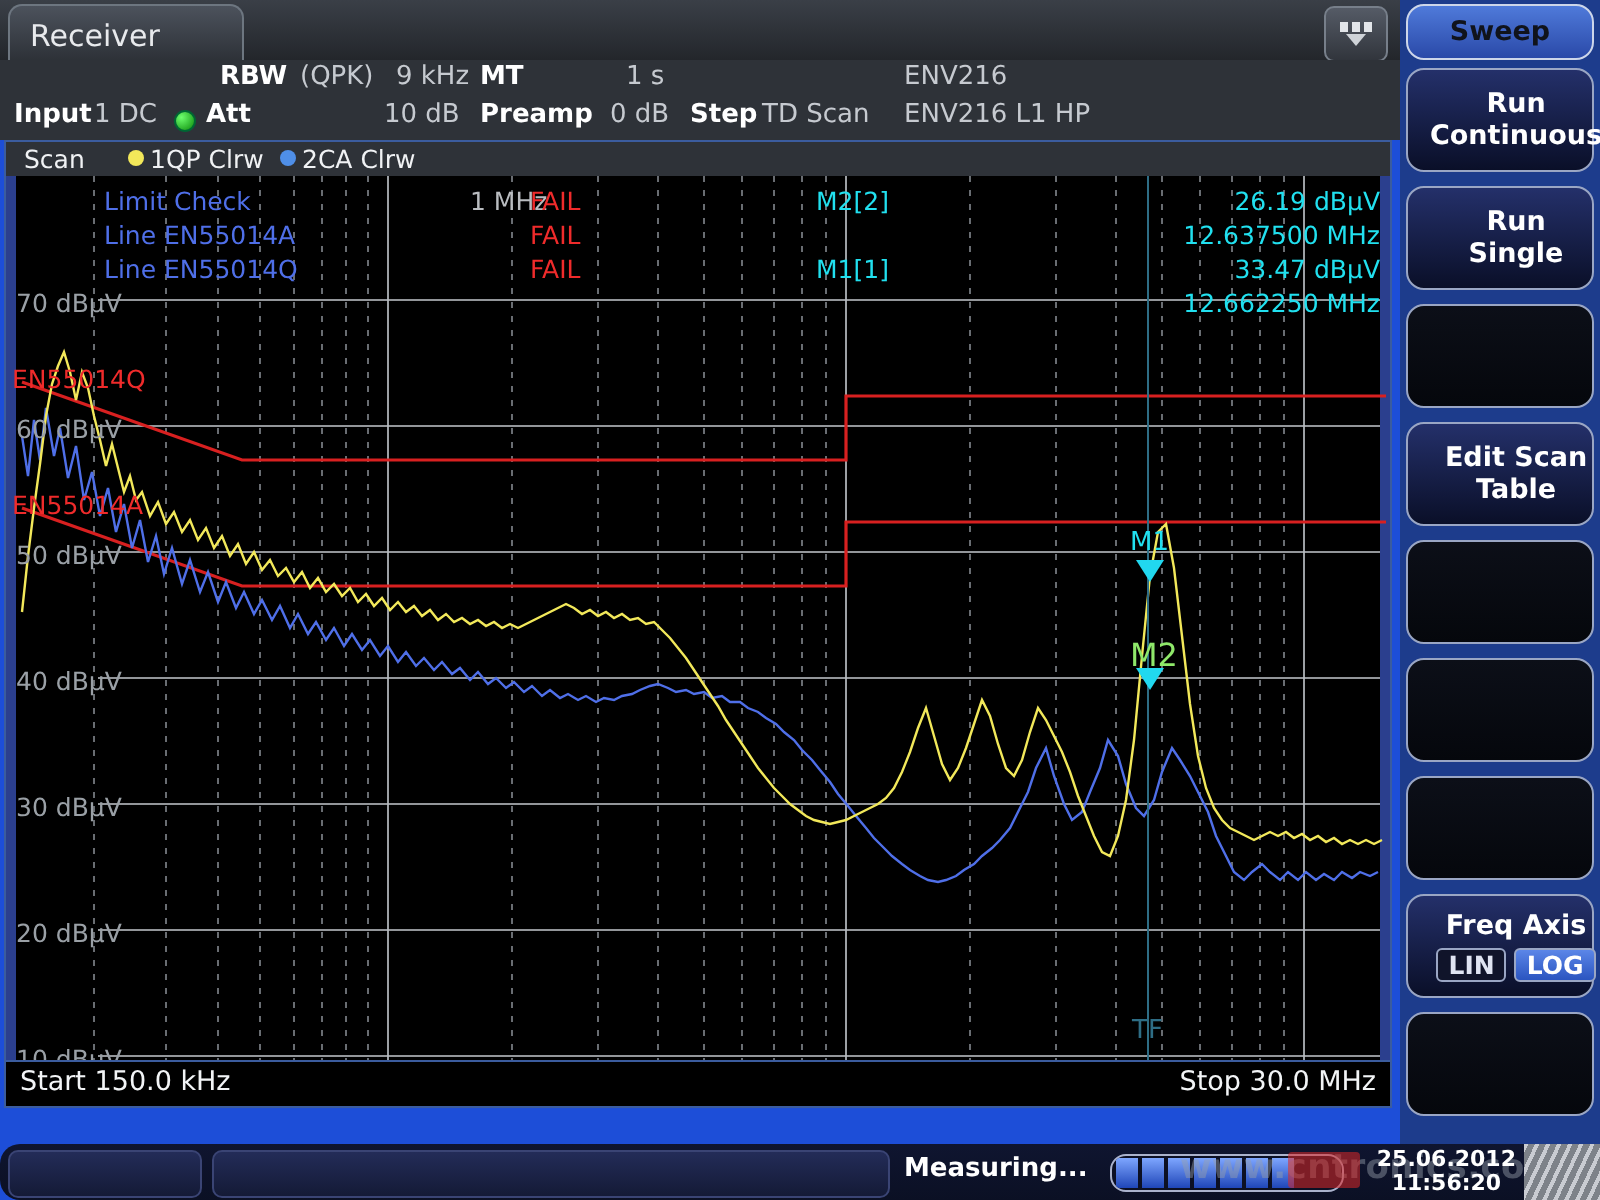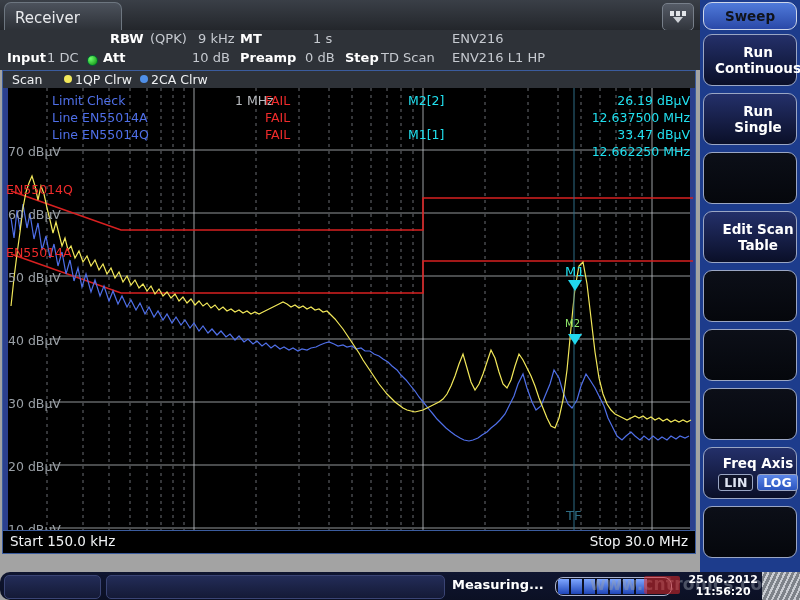--- a/index.html
+++ b/index.html
@@ -1,18 +1,18 @@
 <!DOCTYPE html>
 <html><head>
 <meta charset="utf-8">
 <style>
   html,body{margin:0;padding:0;background:#000;}
   body{width:800px;height:600px;overflow:hidden;
        font-family:"DejaVu Sans","Liberation Sans",sans-serif;}
-  #app{position:relative;width:800px;height:600px;background:#a3a3a3;}
+  #app{position:relative;width:800px;height:600px;background:#1d4ed8;}
 
   
   .tabbar{position:absolute;left:0;top:0;width:700px;height:30px;
           background:linear-gradient(#3a3f47,#23262b);}
   .tab{position:absolute;left:4px;top:2px;width:118px;height:30px;
        background:linear-gradient(#4c525c,#2b2f35);
        border:1px solid #6d7680;border-bottom:none;
        border-radius:7px 7px 0 0;color:#e8eaed;font-size:15px;
        display:flex;align-items:center;padding-left:10px;box-sizing:border-box;}
   .menubtn{position:absolute;right:6px;top:3px;width:30px;height:26px;
@@ -277,21 +277,21 @@
       <span class="ov graylbl" style="left:5px;top:308px">30 dBµV</span>
       <span class="ov graylbl" style="left:5px;top:371px">20 dBµV</span>
       <span class="ov graylbl" style="left:5px;top:434px">10 dBµV</span>
 
       
       <span class="ov red" style="left:3px;top:94px">EN55014Q</span>
       <span class="ov red" style="left:3px;top:157px">EN55014A</span>
 
       
       <span class="ov cyan" style="left:562px;top:176px;font-size:13px">M1</span>
-      <span class="ov" style="left:562px;top:230px;font-size:10px;color:#8fe86a">M2</span>
+      <span class="ov" style="left:562px;top:230px;font-size:16px;color:#8fe86a">M2</span>
       <span class="ov dimcyan" style="left:563px;top:420px;font-size:13px">TF</span>
     </div>
 
     <div class="footer">
       <span class="l">Start 150.0 kHz</span>
       <span class="r">Stop 30.0 MHz</span>
     </div>
   </div>
 
   <div class="keys">

